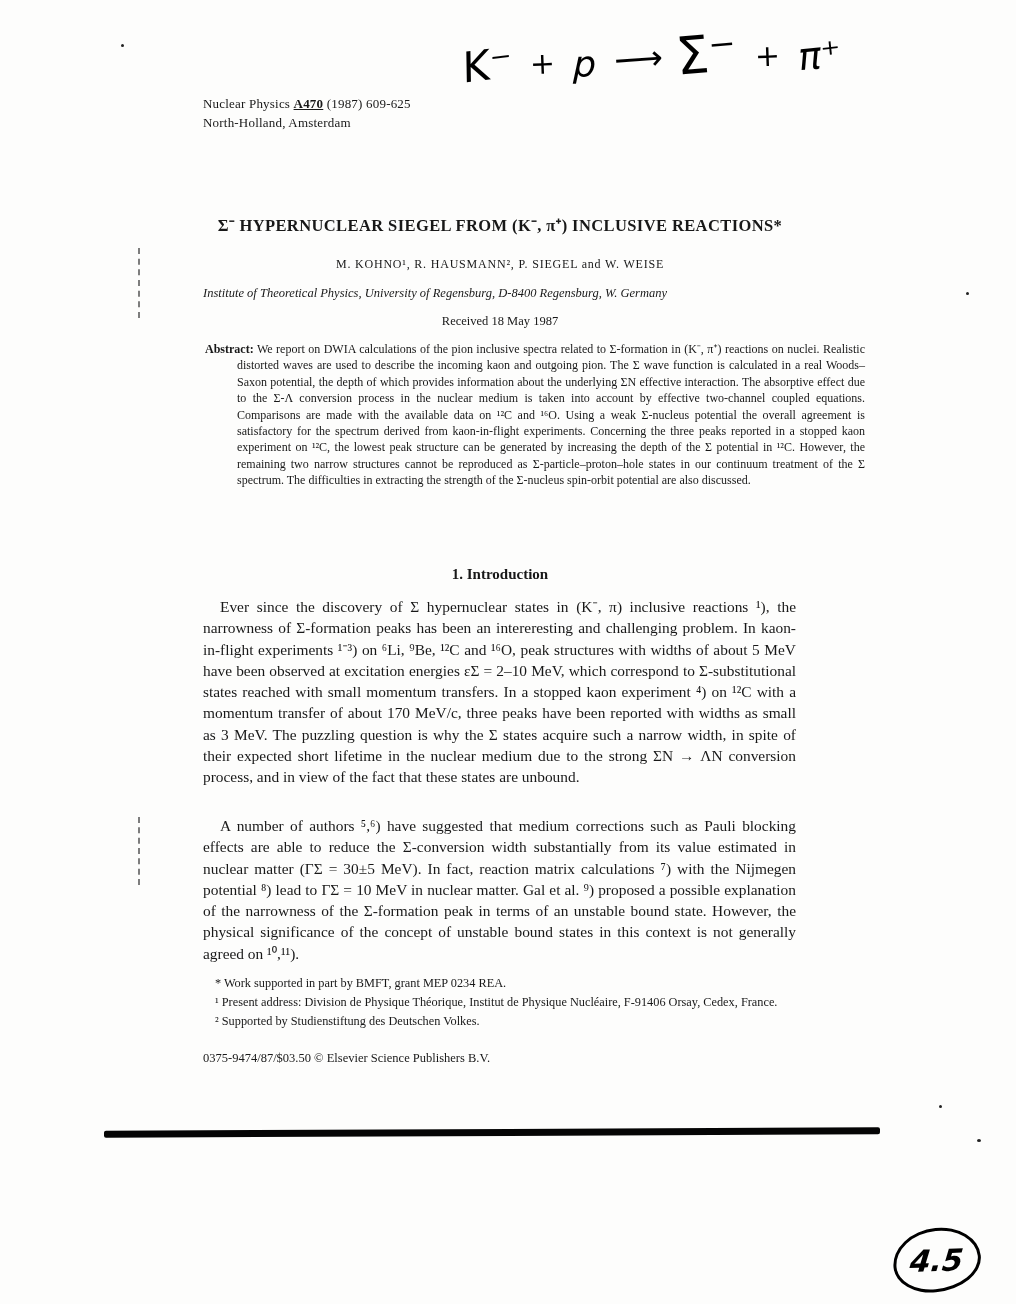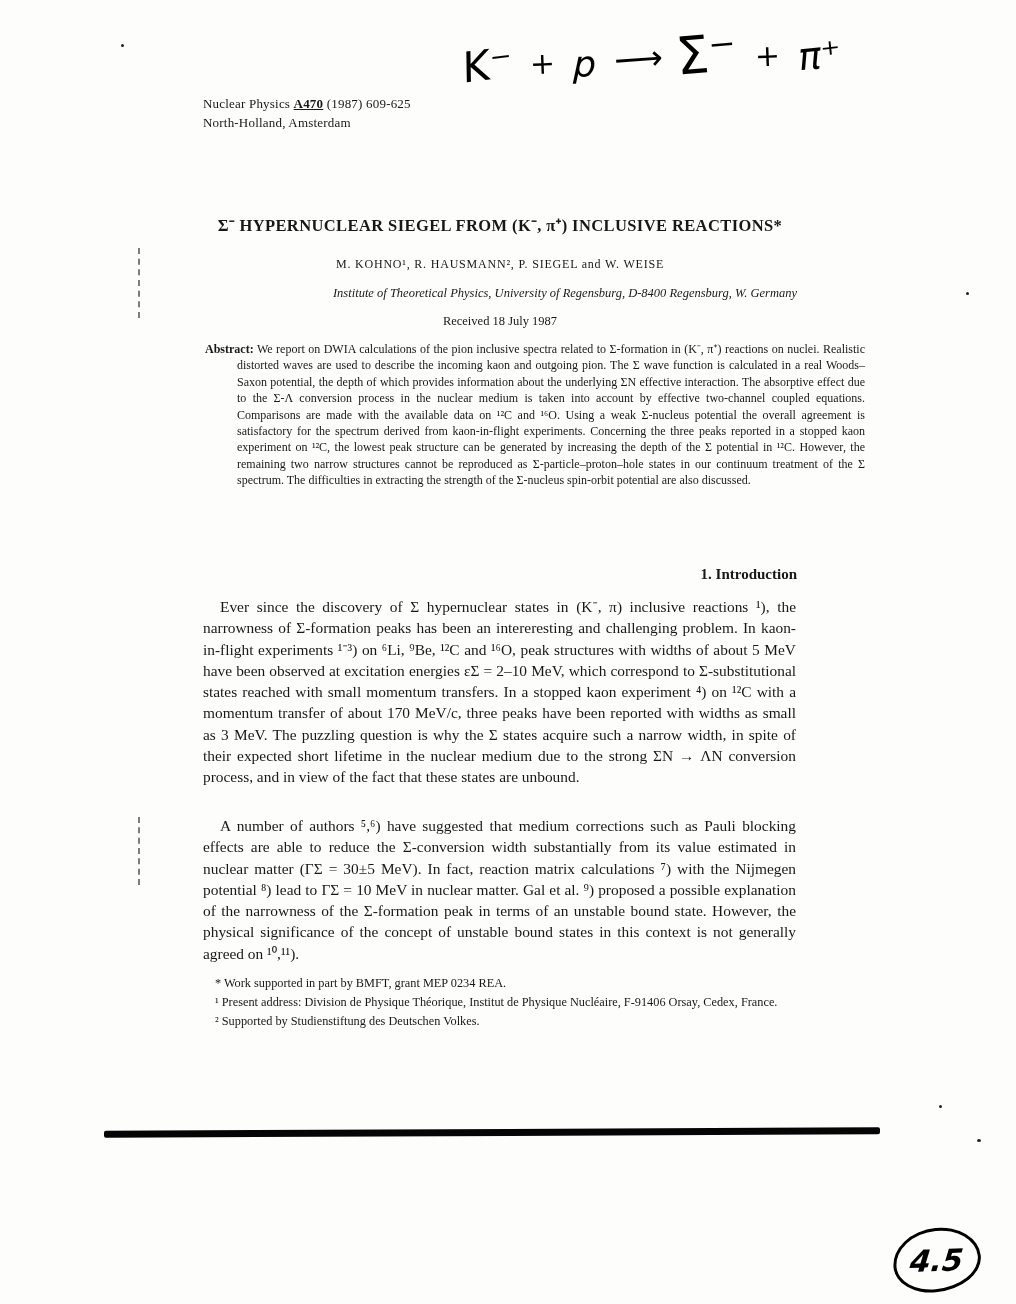--- a/index.html
+++ b/index.html
@@ -64,21 +64,21 @@
     width: 594px;
     text-align: center;
     font-size: 12px;
     letter-spacing: 0.8px;
   }
   .affiliation-line {
     position: absolute;
     left: 203px;
     top: 286px;
     width: 594px;
-    text-align: right;
+    text-align: left;
     font-style: italic;
     font-size: 12.5px;
   }
   .received-line {
     position: absolute;
     left: 203px;
     top: 314px;
     width: 594px;
     text-align: center;
     font-size: 12.5px;
@@ -98,21 +98,21 @@
   }
   .abstract-label { font-weight: bold; }
 
   
   .section-heading {
     position: absolute;
     left: 203px;
     top: 566px;
     width: 594px;
     margin: 0;
-    text-align: right;
+    text-align: center;
     font-size: 15px;
     font-weight: bold;
   }
   .body-para {
     position: absolute;
     left: 203px;
     width: 593px;
     margin: 0;
     font-size: 15.4px;
     line-height: 21.3px;
@@ -212,37 +212,38 @@
   <div class="journal-block">
     <div>
       <span>Nuclear Physics </span><span class="vol-bold">A470</span><span> (1987) 609-625</span>
     </div>
     <div>North-Holland, Amsterdam</div>
   </div>
 
   <h1 class="paper-title">Σ⁻ HYPERNUCLEAR SIEGEL FROM (K⁻, π⁺) INCLUSIVE REACTIONS*</h1>
   <div class="authors-line">M. KOHNO¹, R. HAUSMANN², P. SIEGEL and W. WEISE</div>
   <div class="affiliation-line">Institute of Theoretical Physics, University of Regensburg, D-8400 Regensburg, W. Germany</div>
-  <div class="received-line">Received 18 July 1987</div>
+  <div class="received-line">Received 18 May 1987</div>
 
   <div class="abstract-block">
     <span class="abstract-label">Abstract:</span><span> We report on DWIA calculations of the pion inclusive spectra related to Σ-formation in (K⁻, π⁺) reactions on nuclei. Realistic distorted waves are used to describe the incoming kaon and outgoing pion. The Σ wave function is calculated in a real Woods–Saxon potential, the depth of which provides information about the underlying ΣN effective interaction. The absorptive effect due to the Σ-Λ conversion process in the nuclear medium is taken into account by effective two-channel coupled equations. Comparisons are made with the available data on ¹²C and ¹⁶O. Using a weak Σ-nucleus potential the overall agreement is satisfactory for the spectrum derived from kaon-in-flight experiments. Concerning the three peaks reported in a stopped kaon experiment on ¹²C, the lowest peak structure can be generated by increasing the depth of the Σ potential in ¹²C. However, the remaining two narrow structures cannot be reproduced as Σ-particle–proton–hole states in our continuum treatment of the Σ spectrum. The difficulties in extracting the strength of the Σ-nucleus spin-orbit potential are also discussed.</span>
   </div>
 
   <h2 class="section-heading">1. Introduction</h2>
   <p class="body-para para-1">Ever since the discovery of Σ hypernuclear states in (K⁻, π) inclusive reactions ¹), the narrowness of Σ-formation peaks has been an intereresting and challenging problem. In kaon-in-flight experiments ¹⁻³) on ⁶Li, ⁹Be, ¹²C and ¹⁶O, peak structures with widths of about 5 MeV have been observed at excitation energies εΣ = 2–10 MeV, which correspond to Σ-substitutional states reached with small momentum transfers. In a stopped kaon experiment ⁴) on ¹²C with a momentum transfer of about 170 MeV/c, three peaks have been reported with widths as small as 3 MeV. The puzzling question is why the Σ states acquire such a narrow width, in spite of their expected short lifetime in the nuclear medium due to the strong ΣN → ΛN conversion process, and in view of the fact that these states are unbound.</p>
   <p class="body-para para-2">A number of authors ⁵,⁶) have suggested that medium corrections such as Pauli blocking effects are able to reduce the Σ-conversion width substantially from its value estimated in nuclear matter (ΓΣ = 30±5 MeV). In fact, reaction matrix calculations ⁷) with the Nijmegen potential ⁸) lead to ΓΣ = 10 MeV in nuclear matter. Gal et al. ⁹) proposed a possible explanation of the narrowness of the Σ-formation peak in terms of an unstable bound state. However, the physical significance of the concept of unstable bound states in this context is not generally agreed on ¹⁰,¹¹).</p>
 
   <div class="footnotes-block">
     <div class="footnote">* Work supported in part by BMFT, grant MEP 0234 REA.</div>
     <div class="footnote">¹ Present address: Division de Physique Théorique, Institut de Physique Nucléaire, F-91406 Orsay, Cedex, France.</div>
     <div class="footnote">² Supported by Studienstiftung des Deutschen Volkes.</div>
   </div>
 
   <div class="imprint-block">
+    <div>0375-9474/87/$03.50 © Elsevier Science Publishers B.V.</div>
   </div>
 
   <div class="bottom-bar"></div>
   <div class="margin-mark margin-mark-1"></div>
   <div class="margin-mark margin-mark-2"></div>
   <div class="speck speck-1"></div>
   <div class="speck speck-2"></div>
   <div class="speck speck-3"></div>
   <div class="speck speck-4"></div>
 

